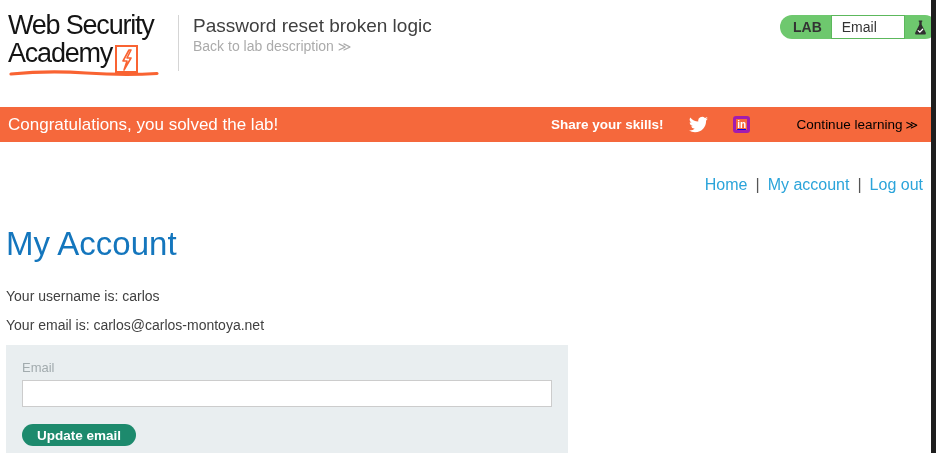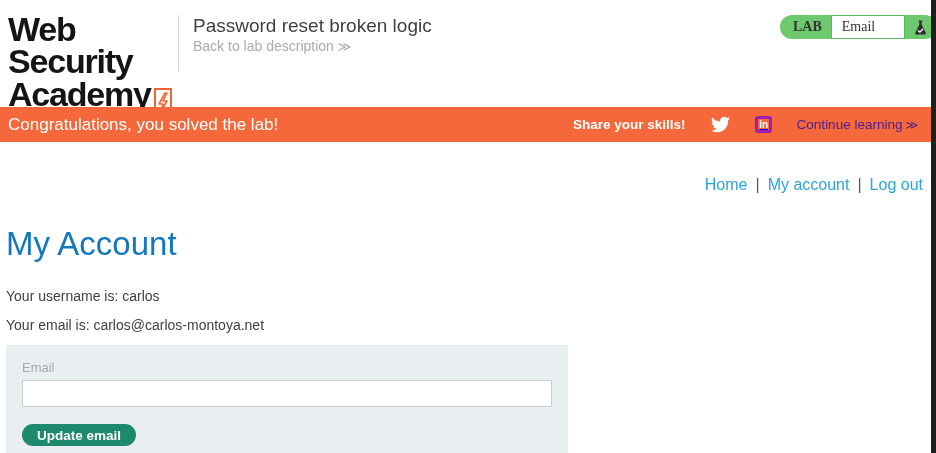--- a/index.html
+++ b/index.html
@@ -7,59 +7,59 @@
     font-family: "Liberation Sans", sans-serif; overflow: hidden; }
   .page { position: relative; width: 936px; height: 453px; background: #fff; }
 
   
   .right-strip { position: absolute; top: 0; right: 0; width: 5px; height: 453px;
     background: #1e1e1e; z-index: 50; }
 
   
   header { position: relative; height: 107px; display: flex; align-items: flex-start;
     padding: 13px 0 0 8px; background: #fff; }
-  .logo { position: relative; width: 160px; color: #141414; font-weight: bold;
-    letter-spacing: -1.2px; line-height: 0.95; font-size: 34px; }
+  .logo { position: relative; width: 160px; color: #141414; font-weight: normal;
+    letter-spacing: -1.2px; line-height: 0.95; font-size: 27px; }
   .logo-row2 { display: flex; align-items: flex-end; }
   .bolt-box { display: inline-block; width: 23px; height: 28px;
     border: 2.5px solid #f96332; margin-left: 3px; position: relative; top: 6px; }
   .bolt-box svg { display: block; margin: 2px auto 0; }
   .logo-underline { position: absolute; left: 0; bottom: -11px; }
   .logo-divider { width: 1px; height: 56px; background: #d5d5d5; margin: 2px 14px 0 10px; }
   .title-block { padding-top: 0; }
   .lab-title { font-size: 19px; font-weight: 400; color: #3f3f3f; margin: 2px 0 0; }
   .back-link { display: inline-block; font-size: 14px;
     color: #ababab; text-decoration: none; }
   .back-link .chev { font-size: 13px; margin-left: 4px; }
 
   
   .lab-badge { position: absolute; top: 15px; left: 780px; height: 24px;
     display: inline-flex; align-items: stretch; background: #6ec86e;
-    border-radius: 12px; overflow: hidden; font-family: Liberation Serif, serif; }
+    border-radius: 12px; overflow: hidden; }
   .lab-badge-label { display: flex; align-items: center; padding: 0 9px 0 13px;
     font-size: 14px; font-weight: bold; color: #333; }
   .lab-badge-status { display: flex; align-items: center; background: #fff;
     border: 1px solid #5cb85c; padding: 0 10px; min-width: 74px;
     font-size: 14px; color: #333; }
   .lab-badge-flask { display: flex; align-items: center; justify-content: center;
     width: 32px; }
 
   
   .banner { position: absolute; top: 107px; left: 0; width: 936px; height: 35px;
     background: #f5683c; display: flex; align-items: center;
     justify-content: space-between; padding: 0 10px 0 8px; z-index: 10; }
   .banner-message { color: #fff; font-size: 17px; }
   .banner-right { display: flex; align-items: center; gap: 23px; padding-right: 8px; }
   .share-label { color: #fff; font-size: 13.5px; font-weight: bold; margin-right: 2px; }
   .social-icon { display: flex; align-items: center; justify-content: center;
     width: 20px; height: 20px; cursor: pointer; }
   .li-box { width: 17px; height: 17px; border: 3px solid #a21caf; border-radius: 3px;
     display: flex; align-items: center; justify-content: center;
     color: #fff; font-size: 10px; font-weight: bold; }
-  .continue-link { color: #4c1d95; font-size: 13.5px; text-decoration: none; }
+  .continue-link { color: #000000; font-size: 13.5px; text-decoration: none; margin-left: 22px; }
   .continue-link .chev { font-size: 12px; margin-left: 3px; }
 
   
   .account-nav { position: absolute; top: 176px; right: 13px; font-size: 16px; z-index: 5; }
   .account-nav a { color: #2ba4da; text-decoration: none; }
   .account-nav .sep { color: #555; margin: 0 8px; }
 
   
   main { position: absolute; top: 152px; left: 0; width: 930px; padding: 0 0 0 6px; }
   .page-title { margin-top: 73px; font-size: 33px; font-weight: 400; color: #1476bd; }

